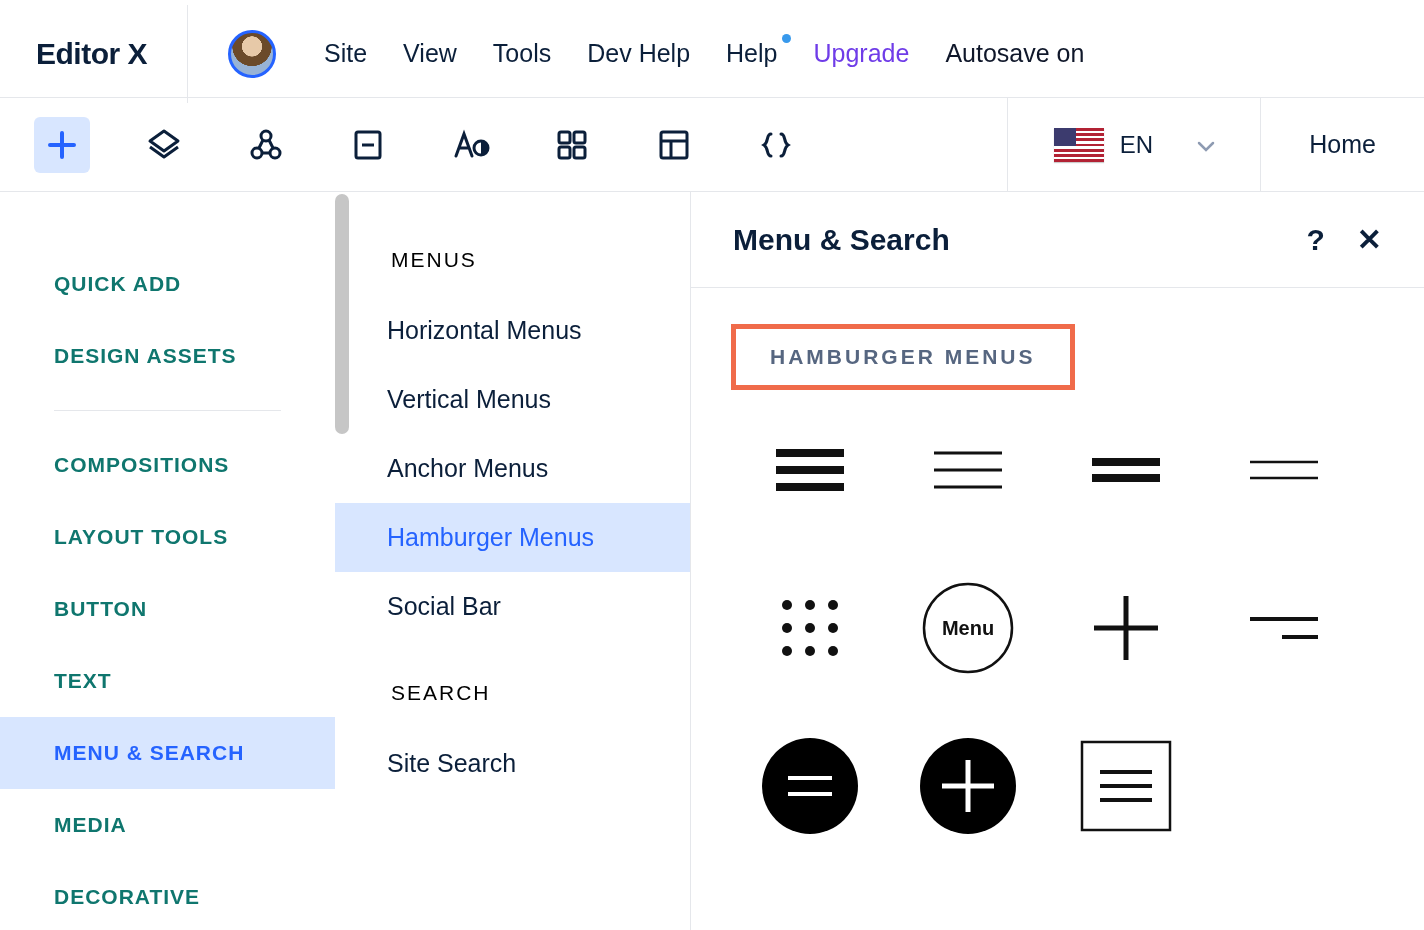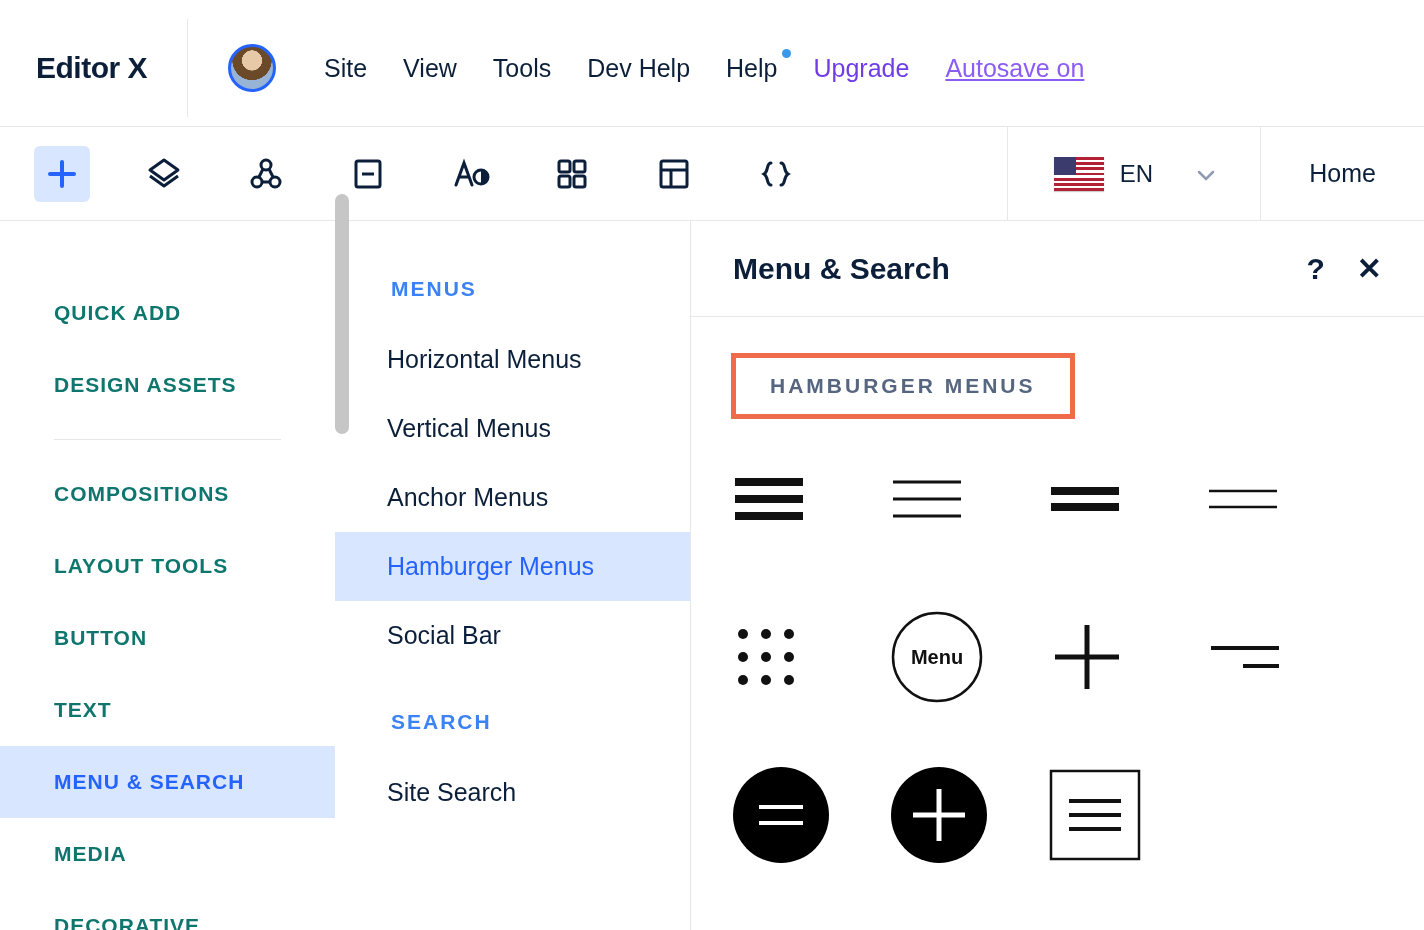--- a/index.html
+++ b/index.html
@@ -9,21 +9,21 @@
     background: #fff;
     width: 1424px;
     height: 930px;
     overflow: hidden;
   }
 
   
   .topbar {
     display: flex;
     align-items: center;
-    height: 127px;
+    height: 98px;
     border-bottom: 1px solid #e5e7eb;
     padding: 10px 36px 0 36px;
   }
   .logo {
     font-size: 30px;
     font-weight: 800;
     letter-spacing: -0.5px;
     padding-right: 40px;
   }
   .topbar-divider {
@@ -51,21 +51,21 @@
     position: relative;
   }
   .dot {
     width: 9px; height: 9px;
     background: #3899ec;
     border-radius: 50%;
     position: absolute;
     top: -5px; right: -14px;
   }
   .upgrade { color: #6f3ce8; font-weight: 500; }
-  .autosave { color: #8b5cf6; text-decoration: underline; }
+  .autosave { color: #0f172a; }
 
   
   .toolbar {
     display: flex;
     align-items: stretch;
     height: 94px;
     border-bottom: 1px solid #e5e7eb;
   }
   .tool-icons {
     display: flex;
@@ -157,22 +157,22 @@
   }
 
   
   .midcol {
     width: 356px;
     border-right: 1px solid #e5e7eb;
     padding: 56px 0 0 0;
   }
   .mid-section-title {
     font-size: 21px;
-    font-weight: 700;
-    color: #3b82f6;
+    font-weight: 400;
+    color: #000000;
     letter-spacing: 2px;
     padding: 0 0 24px 56px;
   }
   .mid-item {
     font-size: 25px;
     color: #0b1f3a;
     padding: 20px 0 20px 52px;
     cursor: pointer;
   }
   .mid-item.active {
@@ -227,21 +227,21 @@
   .grid {
     display: grid;
     grid-template-columns: repeat(4, 158px);
     column-gap: 0;
     row-gap: 62px;
     margin-top: 32px;
   }
   .cell {
     display: flex;
     align-items: center;
-    justify-content: flex-start;
+    justify-content: center;
     height: 96px;
     cursor: pointer;
   }
   .thumb-svg { display:block; }
 </style>
 </head>
 <body>
 
 <div class="topbar">
   <div class="logo">Editor X</div>

